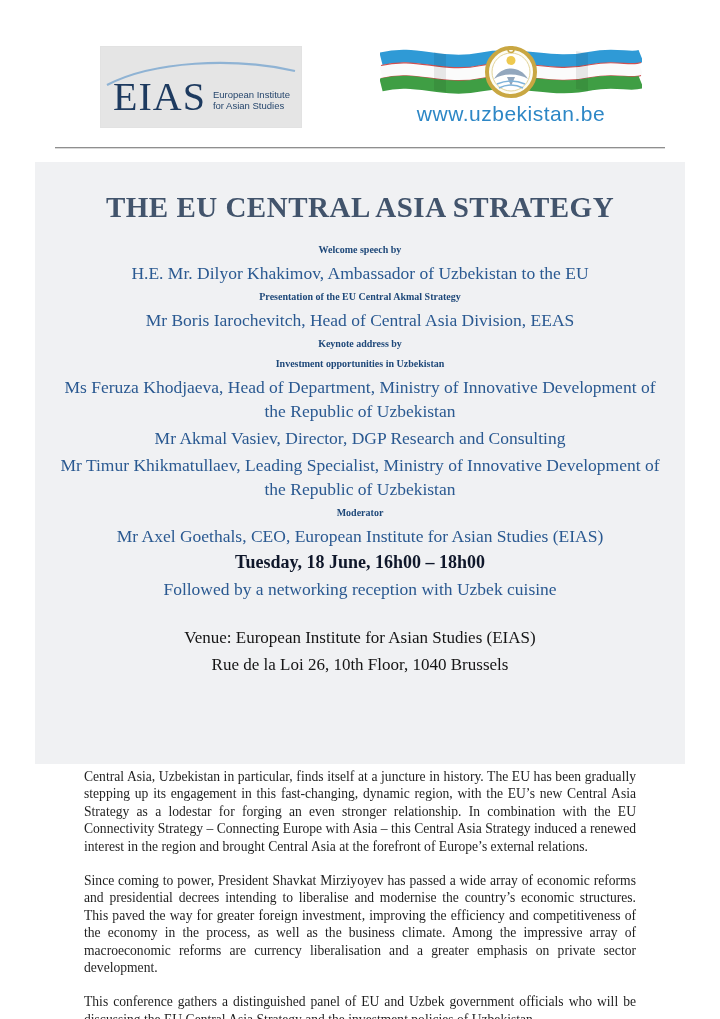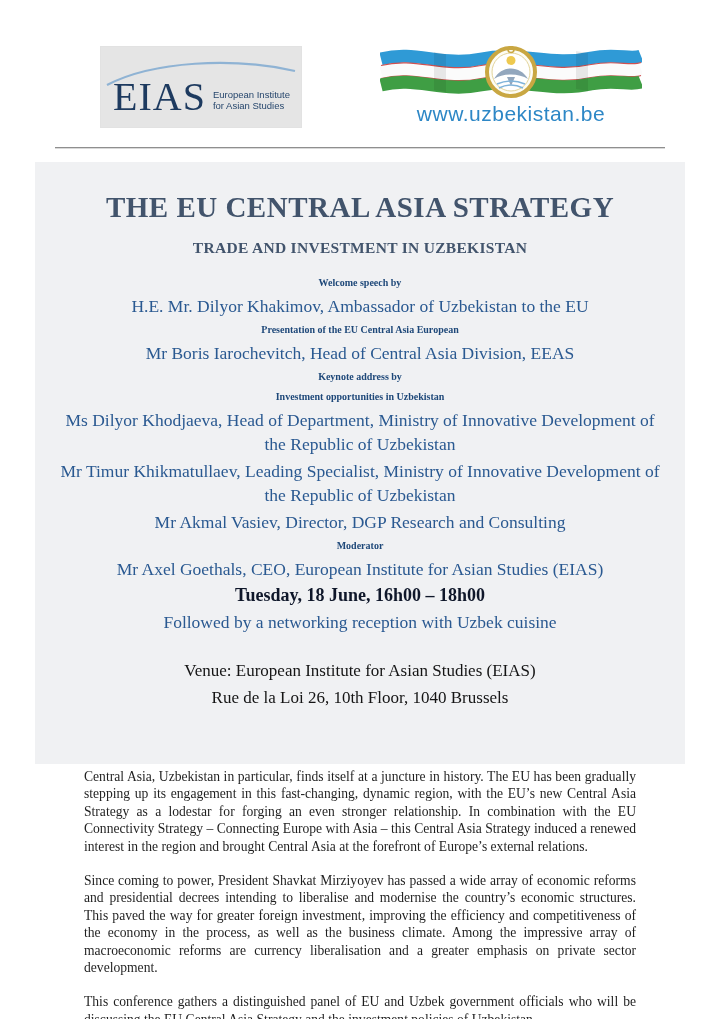--- a/index.html
+++ b/index.html
@@ -183,31 +183,30 @@
         </g>
       </svg>
       <div class="uz-url">www.uzbekistan.be</div>
     </div>
   </header>
 
   <div class="rule"></div>
 
   <section class="panel">
     <h1 class="event-title">THE EU CENTRAL ASIA STRATEGY</h1>
-    <h2 class="event-subtitle">TRADE AND INVESTMENT IN UZBEKISTAN</h2>
 
     <p class="pl pl-label">Welcome speech by</p>
     <p class="pl pl-speaker">H.E. Mr. Dilyor Khakimov, Ambassador of Uzbekistan to the EU</p>
-    <p class="pl pl-label">Presentation of the EU Central Asia European</p>
+    <p class="pl pl-label">Presentation of the EU Central Akmal Strategy</p>
     <p class="pl pl-speaker">Mr Boris Iarochevitch, Head of Central Asia Division, EEAS</p>
     <p class="pl pl-label">Keynote address by</p>
     <p class="pl pl-label">Investment opportunities in Uzbekistan</p>
-    <p class="pl pl-speaker">Ms Dilyor Khodjaeva, Head of Department, Ministry of Innovative Development of the Republic of Uzbekistan</p>
+    <p class="pl pl-speaker">Ms Feruza Khodjaeva, Head of Department, Ministry of Innovative Development of the Republic of Uzbekistan</p>
+    <p class="pl pl-speaker">Mr Akmal Vasiev, Director, DGP Research and Consulting</p>
     <p class="pl pl-speaker">Mr Timur Khikmatullaev, Leading Specialist, Ministry of Innovative Development of the Republic of Uzbekistan</p>
-    <p class="pl pl-speaker">Mr Akmal Vasiev, Director, DGP Research and Consulting</p>
     <p class="pl pl-label">Moderator</p>
     <p class="pl pl-speaker">Mr Axel Goethals, CEO, European Institute for Asian Studies (EIAS)</p>
     <p class="pl pl-datetime">Tuesday, 18 June, 16h00 – 18h00</p>
     <p class="pl pl-speaker">Followed by a networking reception with Uzbek cuisine</p>
 
     <div class="venue">
       <p>Venue: European Institute for Asian Studies (EIAS)</p>
       <p>Rue de la Loi 26, 10th Floor, 1040 Brussels</p>
     </div>
   </section>

